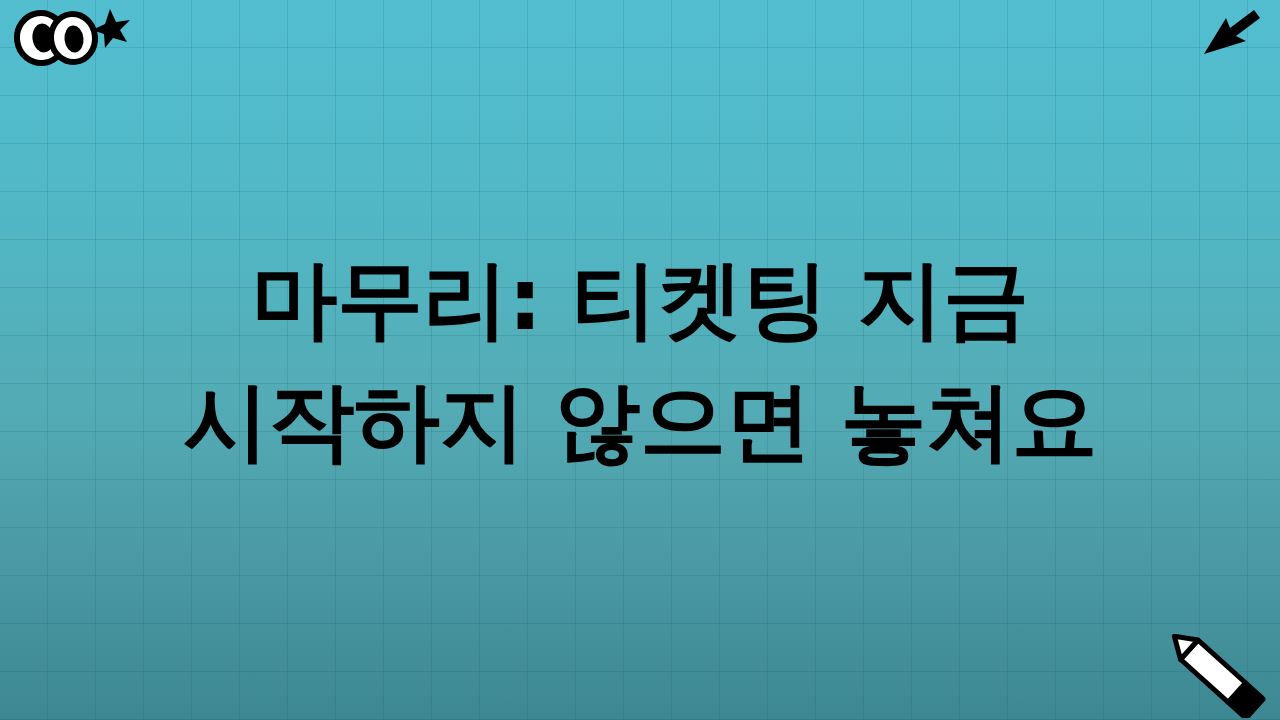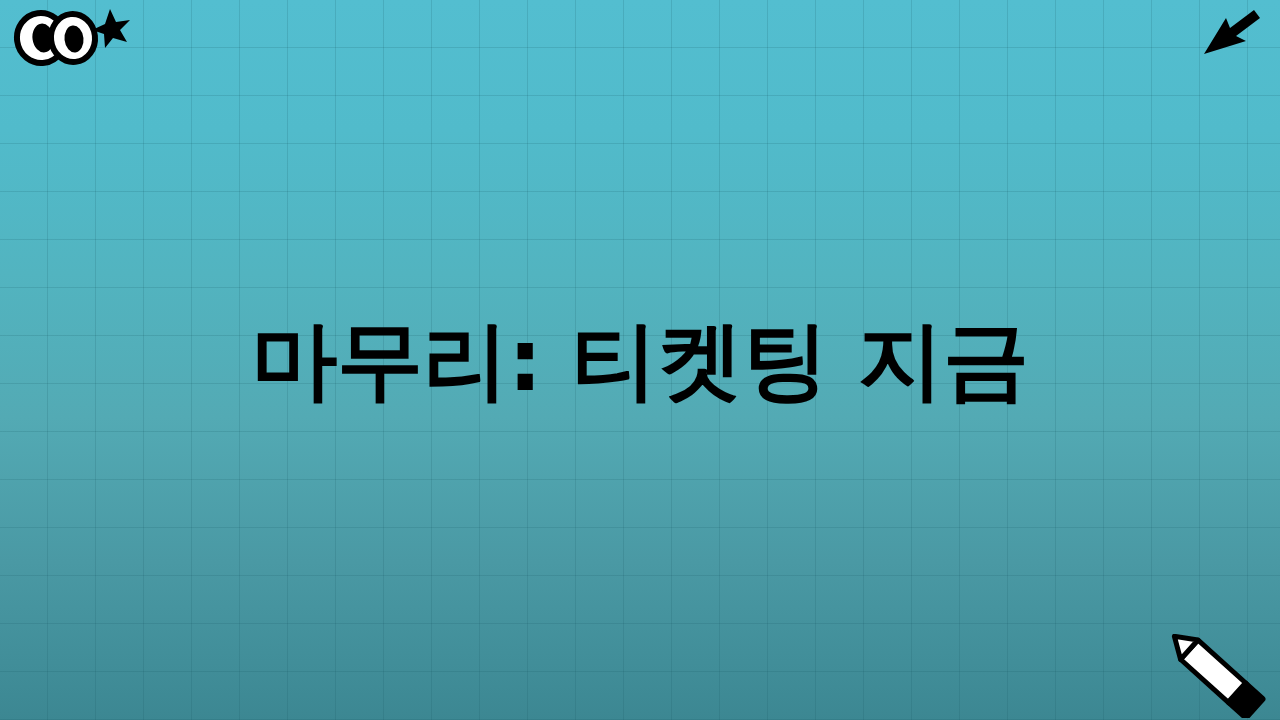--- a/index.html
+++ b/index.html
@@ -132,16 +132,17 @@
         <path d="M22 26 L2 39 L22 52 Z" fill="#ffffff" stroke="#000000" stroke-width="5" stroke-linejoin="round"></path>
 
         <rect x="86" y="26" width="24" height="26" rx="1" fill="#000000" stroke="#000000" stroke-width="5"></rect>
       </g>
     </svg>
   </div>
 
   <div id="headline-wrap">
     <div id="headline">
       <span class="ln">마무리: 티켓팅 지금</span>
+      <span class="ln">시작하지 않으면 놓쳐요</span>
     </div>
   </div>
 
 </div>
 
 </body></html>

